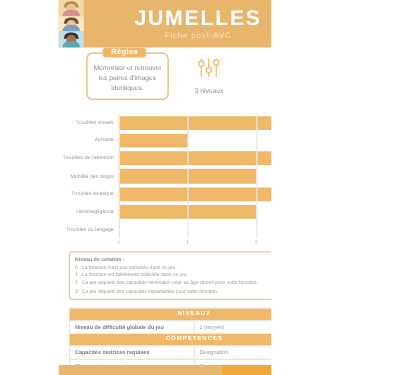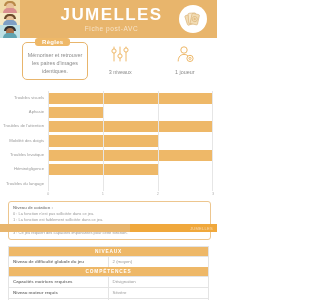--- a/index.html
+++ b/index.html
@@ -3,21 +3,21 @@
 <meta charset="utf-8">
 <style>
   html,body{margin:0;padding:0;}
   body{
     width:217px;height:300px;overflow:hidden;
     background:#ffffff;
     font-family:"Liberation Sans",sans-serif;
     color:#555;
     -webkit-font-smoothing:antialiased;
   }
-  .page{position:relative;width:217px;height:232px;background:#fff;}
+  .page{position:relative;width:217px;height:300px;background:#fff;margin-left:47px;}
 
   
   .header{position:relative;height:38px;background:#e8b56c;display:flex;align-items:center;justify-content:center;}
   .logo{position:absolute;left:0;top:0;width:20px;height:38px;display:flex;flex-direction:column;}
   .face{flex:1;position:relative;overflow:hidden;}
   .f1{background:#f0dba8;}
   .f2{background:#f6e9c4;}
   .f3{background:#bfe0e4;}
   .face .hair{position:absolute;left:4px;right:4px;top:1px;height:5px;border-radius:5px 5px 0 0;}
   .f1 .hair{background:#b98a4a;}

